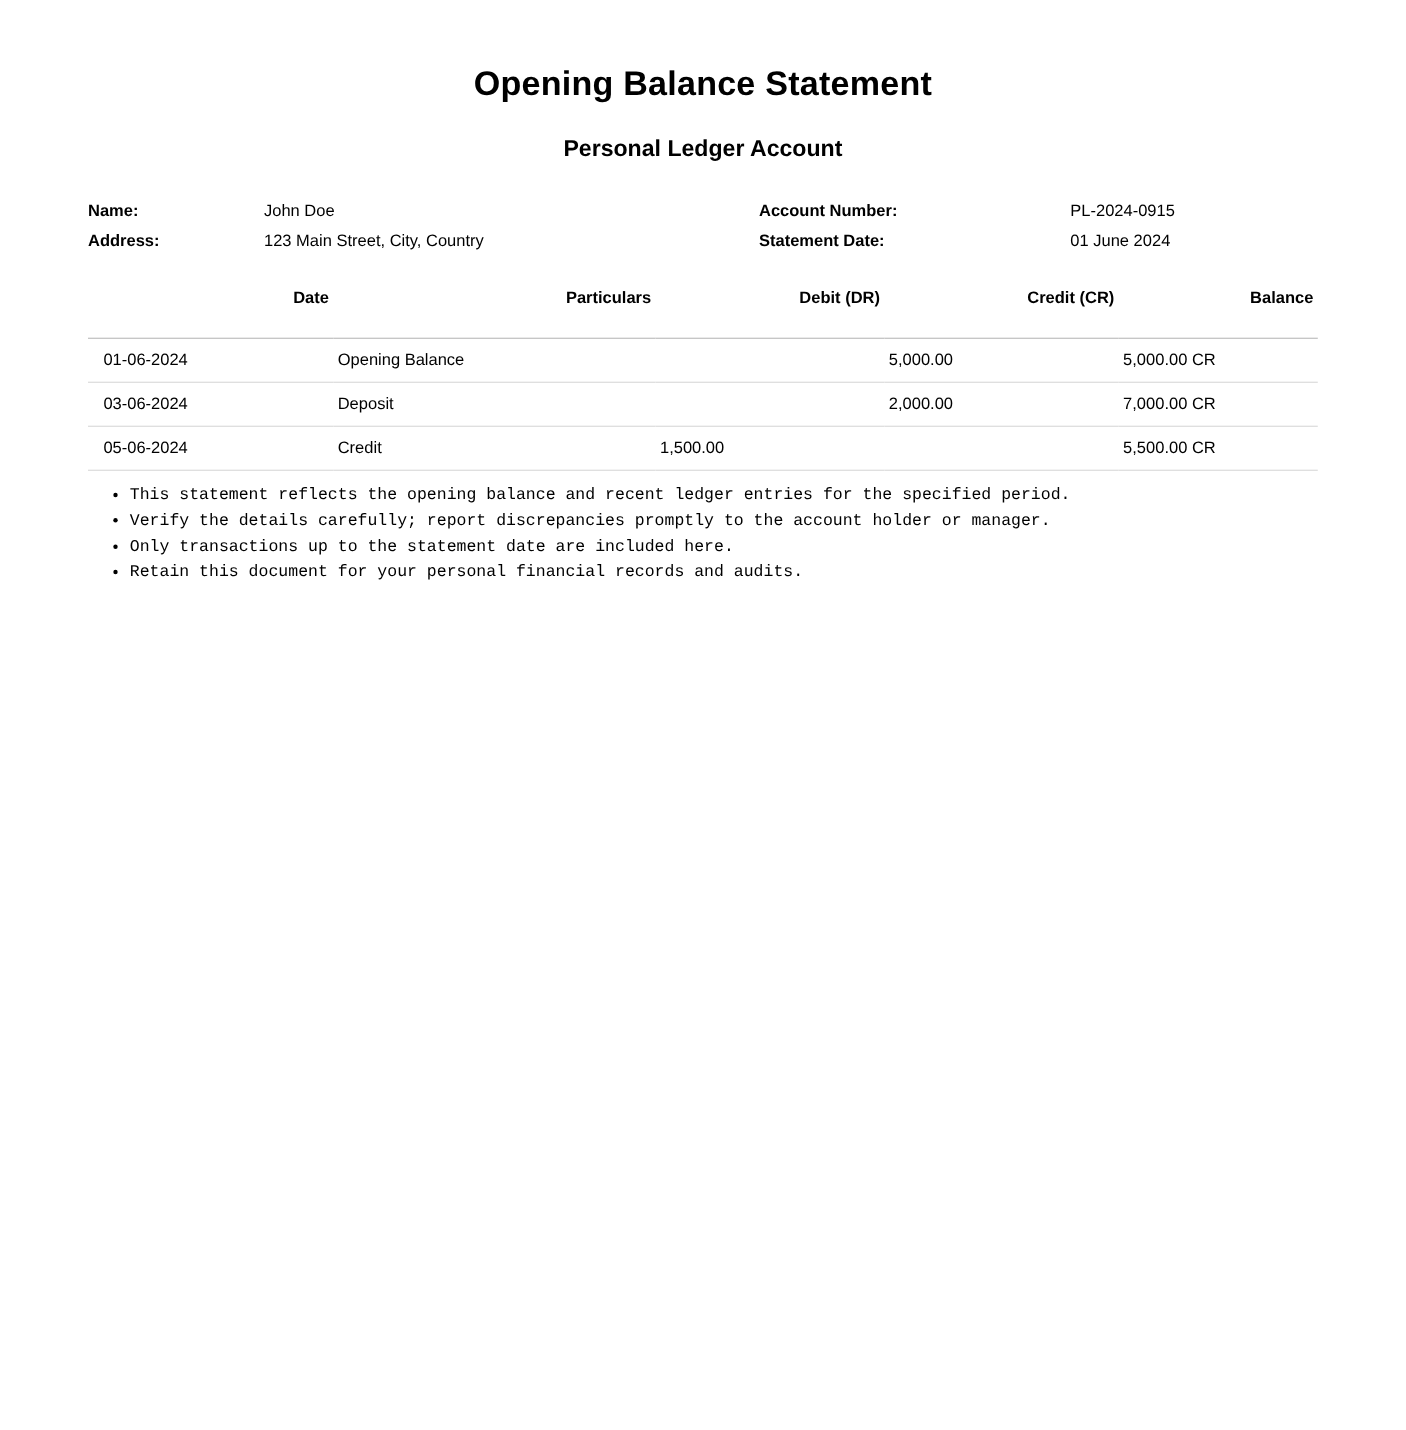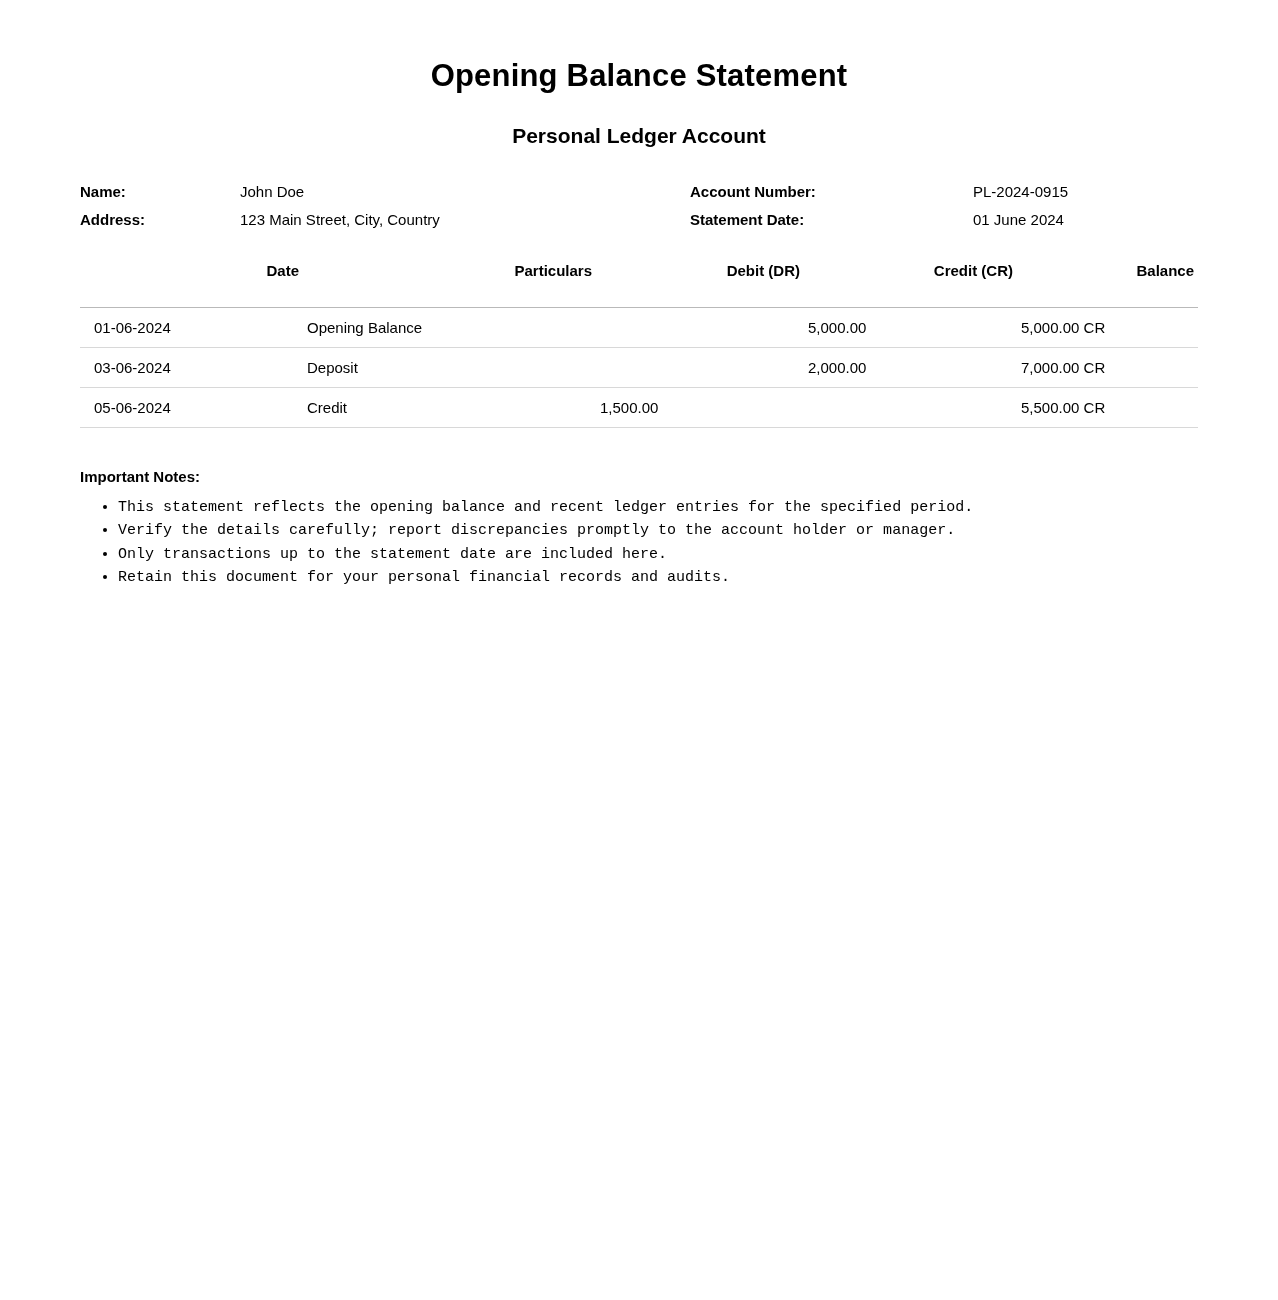--- a/index.html
+++ b/index.html
@@ -141,21 +141,20 @@
       <tr>
         <td class="col-date">05-06-2024</td>
         <td class="col-part">Credit</td>
         <td class="col-debit">1,500.00</td>
         <td class="col-credit"></td>
         <td class="col-balance">5,500.00 CR</td>
       </tr>
     </tbody>
   </table>
 
-  <div class="notes-title">Important Notes:</div>
   <ul class="notes">
     <li>This statement reflects the opening balance and recent ledger entries for the specified period.</li>
     <li>Verify the details carefully; report discrepancies promptly to the account holder or manager.</li>
     <li>Only transactions up to the statement date are included here.</li>
     <li>Retain this document for your personal financial records and audits.</li>
   </ul>
 
 </div>
 
 </body></html>

